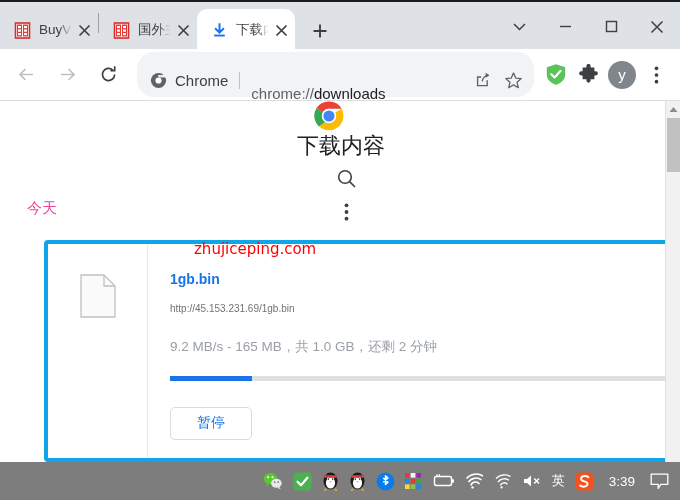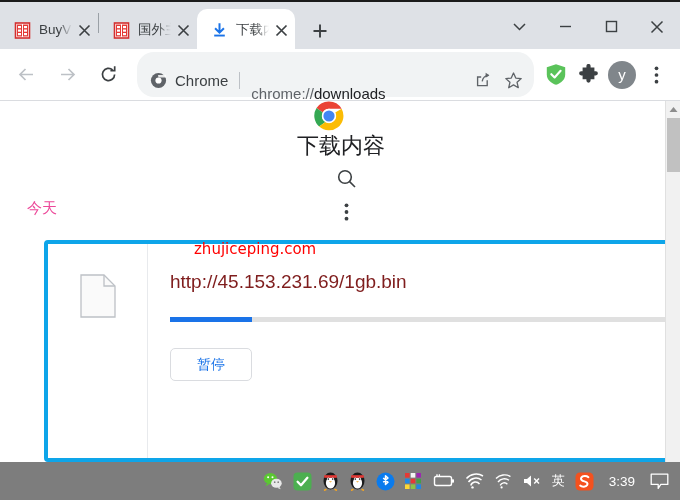--- a/index.html
+++ b/index.html
@@ -272,22 +272,22 @@
     min-width: 0;
   }
   .file-name {
     font-size: 14px;
     color: #1a73e8;
     font-weight: bold;
     margin: 0 0 18px 0;
     line-height: 1;
   }
   .file-url {
-    font-size: 19px;
-    color: #7f1d1d;
+    font-size: 10px;
+    color: #737373;
     margin: 0 0 26px 0;
     line-height: 1;
   }
   .file-status {
     font-size: 13.5px;
     color: #9aa0a6;
     margin: 0 0 22px 0;
     line-height: 1;
   }
   .progress-track {
@@ -575,21 +575,23 @@
 
       <div class="dl-card">
         <div class="card-left">
           <svg class="file-icon" viewBox="0 0 36 44">
             <path d="M1 1 L24 1 L35 12 L35 43 L1 43 Z" fill="#fafafa" stroke="#bdc1c6" stroke-width="1.3" stroke-linejoin="miter"></path>
             <path d="M24 1 L24 12 L35 12" fill="none" stroke="#bdc1c6" stroke-width="1.3"></path>
           </svg>
         </div>
         <div class="card-right">
           <div class="watermark">zhujiceping.com</div>
+          <div class="file-name">1gb.bin</div>
           <div class="file-url">http://45.153.231.69/1gb.bin</div>
+          <div class="file-status">9.2 MB/s - 165 MB，共 1.0 GB，还剩 2 分钟</div>
           <div class="progress-track">
             <div class="progress-fill" id="progress-fill" style="width: 16%;"></div>
           </div>
           <div class="btn-row">
             <button class="dl-btn">暂停</button>
           </div>
         </div>
       </div>
     </div>
   </div>

